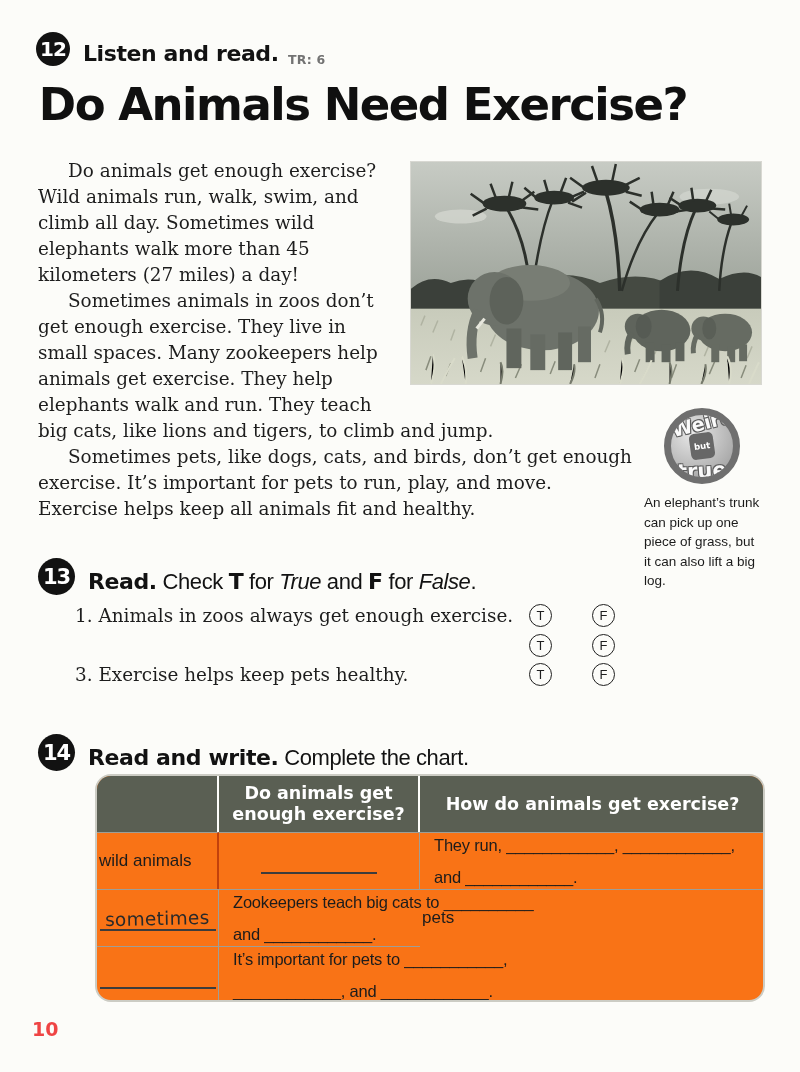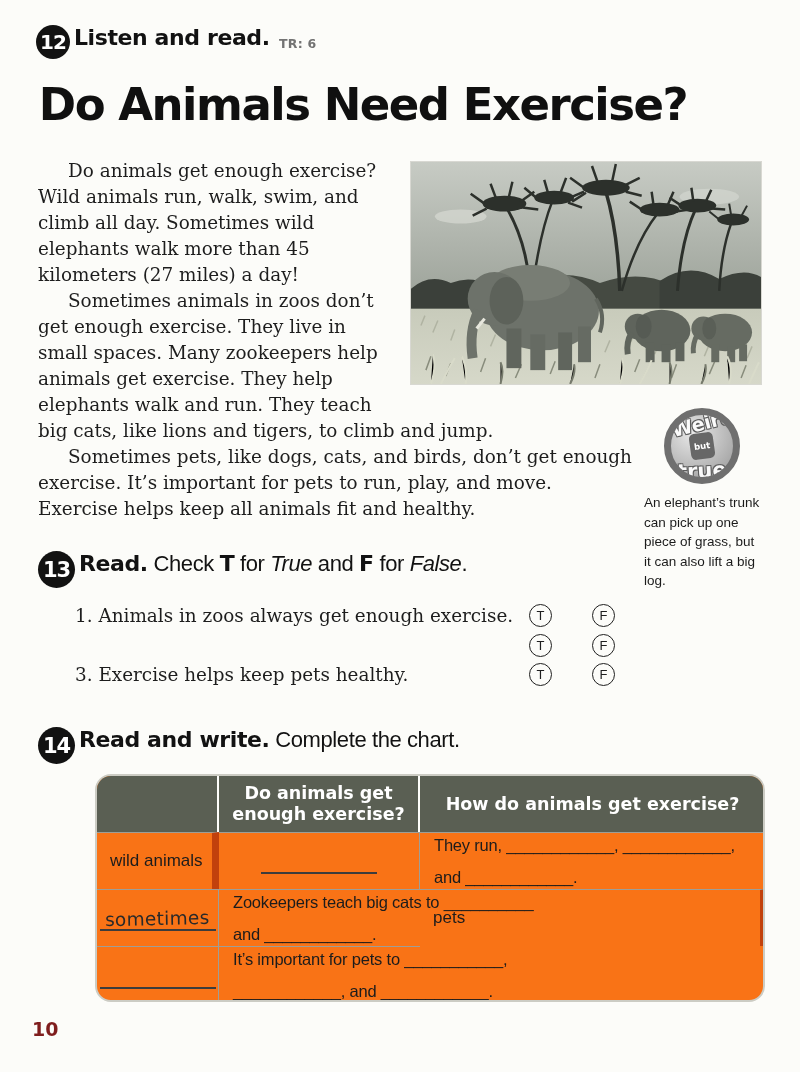--- a/index.html
+++ b/index.html
@@ -6,21 +6,21 @@
   html,body { width:800px; height:1072px; }
   body {
     position:relative;
     background:#fcfcf9;
     font-family:"Liberation Sans", sans-serif;
     color:#181818;
     overflow:hidden;
   }
 
   
-  .act-header { position:absolute; display:flex; align-items:flex-start; gap:4px; }
+  .act-header { position:absolute; display:flex; align-items:flex-end; gap:13px;margin-top:7px; }
   .badge {
     width:37px; height:37px; background:#121212; border-radius:50%;
     color:#fff; font-weight:bold; font-size:21px;
     display:flex; align-items:center; justify-content:center;
     font-family:"DejaVu Sans", sans-serif; letter-spacing:-1px;
     flex:0 0 auto;
   }
   .act-title { font-size:22px; font-weight:bold; color:#121212; font-family:"DejaVu Sans", sans-serif; letter-spacing:-0.4px; }
   .act-title .light { font-weight:normal; font-family:"Liberation Sans", sans-serif; }
   .act-title .it { font-style:italic; font-weight:normal; font-family:"Liberation Sans", sans-serif; }
@@ -108,38 +108,38 @@
     font-family:"DejaVu Sans", sans-serif; font-weight:bold; font-size:17.5px; line-height:21px;
     display:flex; align-items:center; justify-content:center; text-align:center;
     border-right:2px solid #fdfdfa;
   }
   .hd:last-of-type { border-right:none; }
   .cell {
     border-top:1px solid #9e9e97;
     display:flex; align-items:center;
     font-size:17px; color:#1c1c1c;
   }
-  .cell.c1 { padding-left:13px; border-right:7px solid #c2410c; }
+  .cell.c1 { padding-left:2px; border-right:2px solid #c2410c; }
   .cell.c2 { justify-content:center; border-right:1px solid #9e9e97; }
   .cell.c3 { flex-direction:column; align-items:flex-start; justify-content:center; padding-left:14px; gap:13px; }
   .how-line { font-size:16.5px; letter-spacing:-0.2px; white-space:nowrap; color:#1c1c1c; }
   .answer-wrap {
     width:116px; height:26px;
     border-bottom:2px solid #3c3c3c;
     display:flex; align-items:flex-end; justify-content:center;
   }
   .hand {
     font-family:"DejaVu Sans", sans-serif; font-size:18.5px; color:#2a2a2a;
     transform:rotate(-1.2deg); letter-spacing:0.3px; line-height:20px;
   }
 
   
   #page-num {
     position:absolute; left:32px; top:1018px;
-    font-family:"DejaVu Sans", sans-serif; font-size:19px; font-weight:bold; color:#7f1d1d;
+    font-family:"DejaVu Sans", sans-serif; font-size:19px; font-weight:bold; color:#ef4444;
   }
 </style>
 </head>
 <body>
 
 <div class="act-header" id="act12">
   <div class="badge">12</div>
   <div class="act-title"><span>Listen and read.</span>
     <span class="tr-label">TR: 6</span>
   </div>

